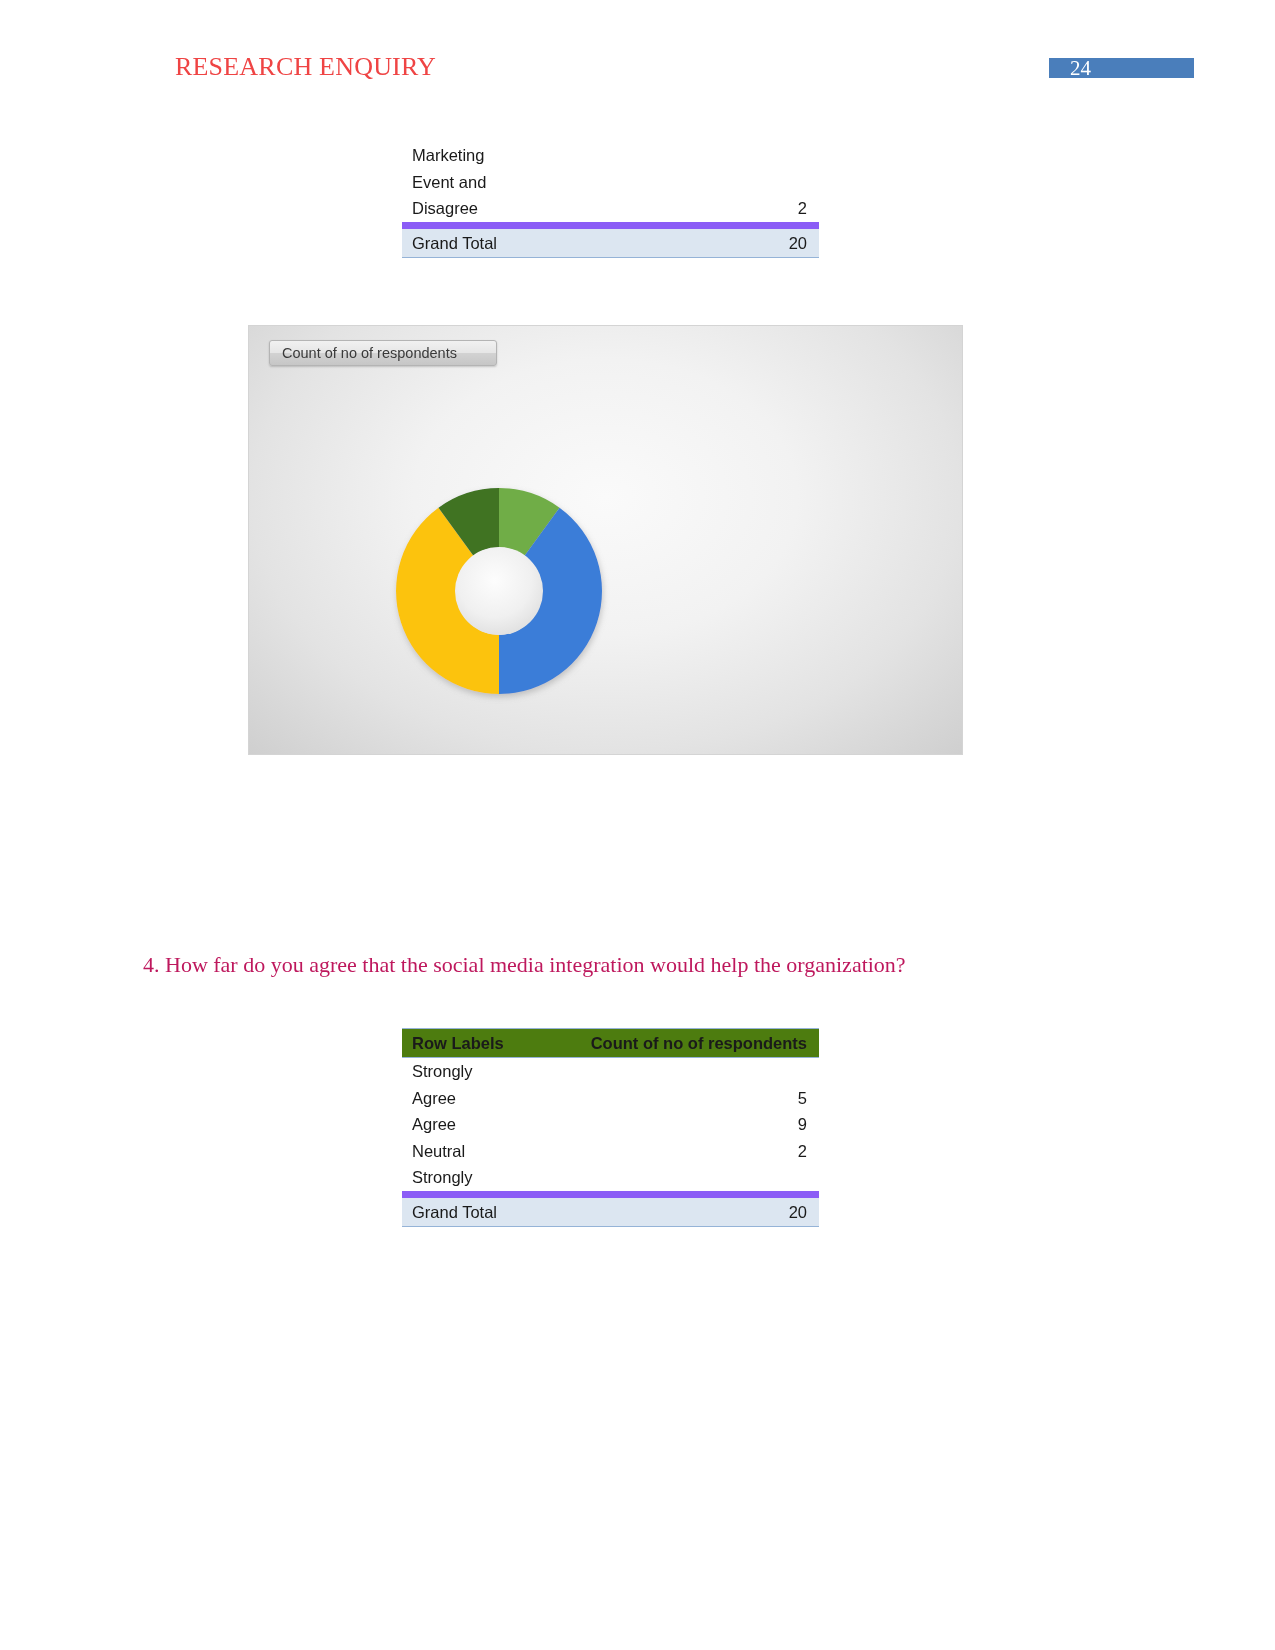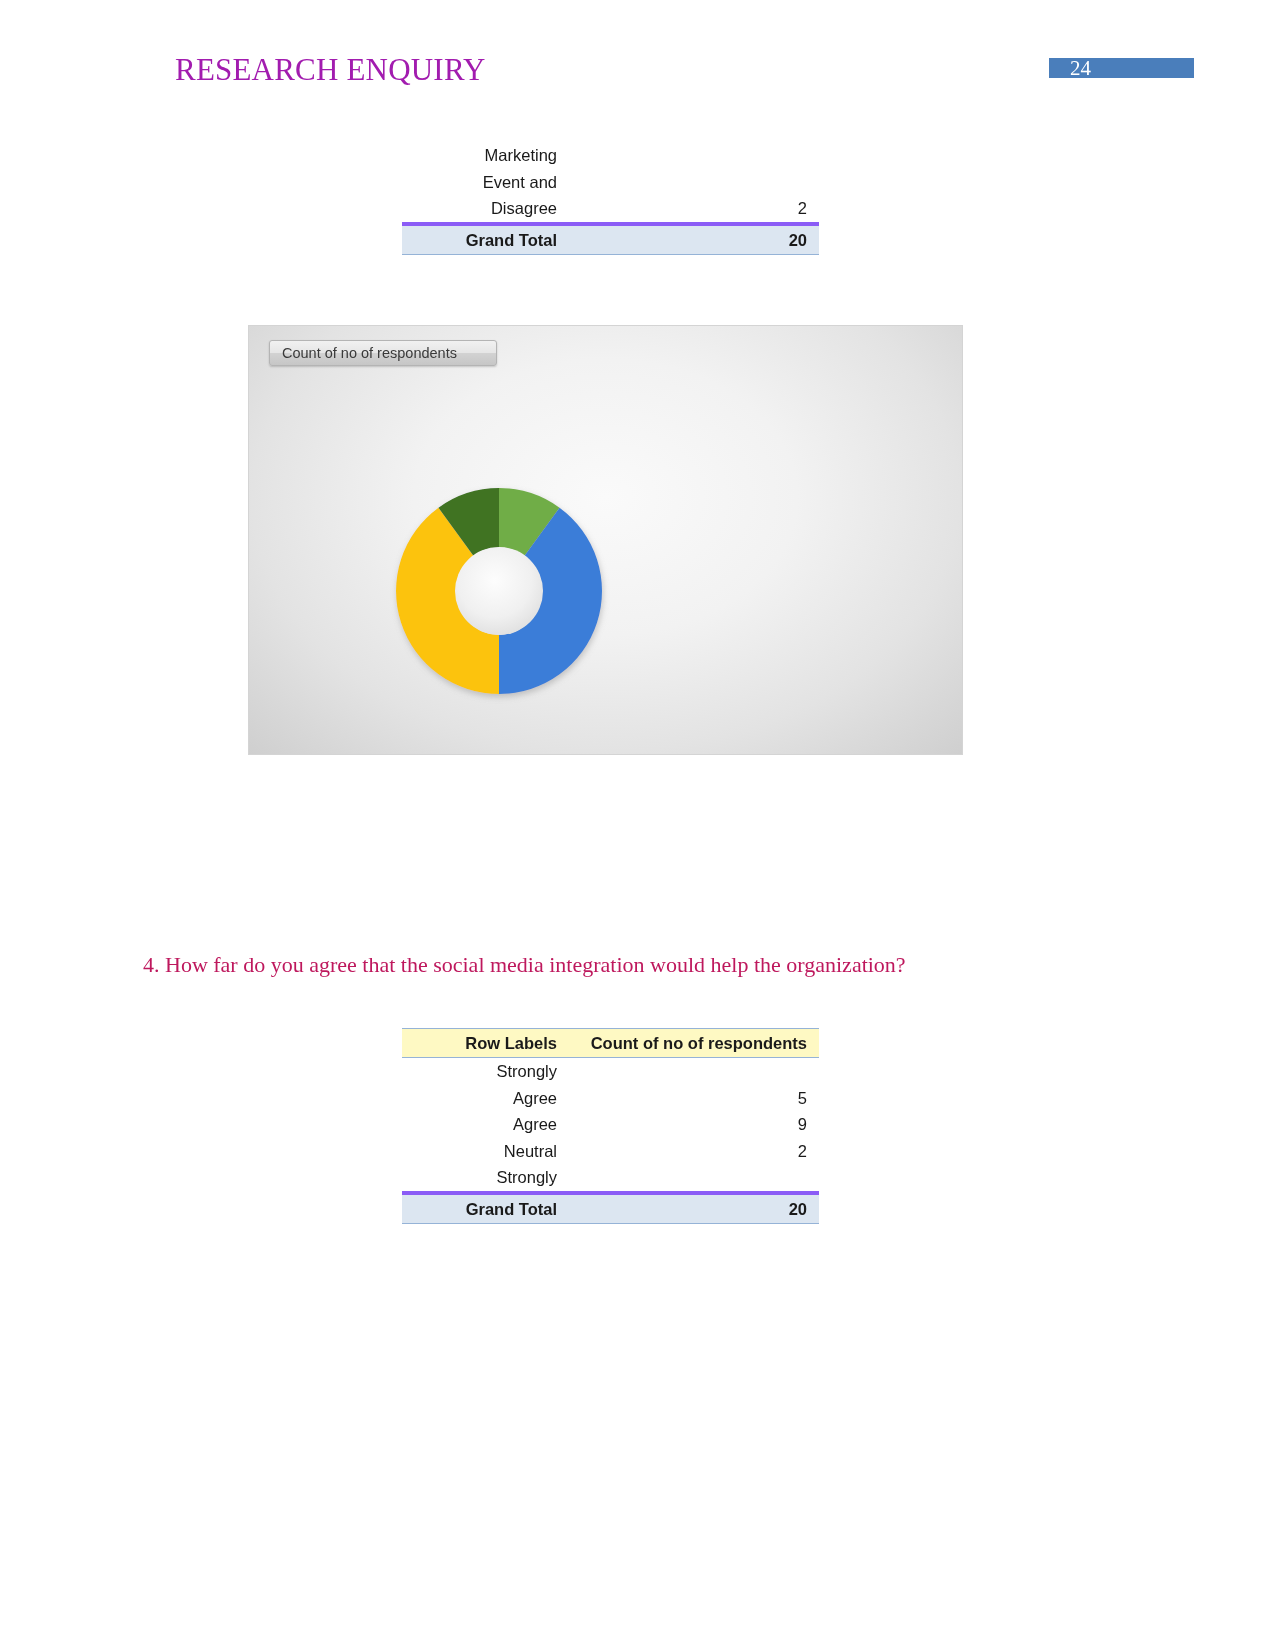--- a/index.html
+++ b/index.html
@@ -22,23 +22,23 @@
     top: 52px;
     left: 0;
     width: 1275px;
     height: 40px;
   }
   .header-title {
     position: absolute;
     left: 175px;
     top: 0px;
     font-family: "Liberation Serif", serif;
-    font-size: 31px;
+    font-size: 26px;
     letter-spacing: 0.2px;
-    color: #a21caf;
+    color: #ef4444;
     white-space: nowrap;
   }
   .page-number-box {
     position: absolute;
     right: 81px;
     top: 6px;
     width: 145px;
     height: 20px;
     background: #4a7ebb;
     color: #ffffff;
@@ -59,45 +59,45 @@
     font-size: 16.5px;
     color: #1a1a1a;
   }
   .pivot td, .pivot th {
     padding: 0;
     vertical-align: top;
   }
   .pivot .lbl {
     width: 145px;
     padding-left: 10px;
-    text-align: right;
+    text-align: left;
     line-height: 26.5px;
     font-weight: normal;
   }
   .pivot .val {
     width: 250px;
     padding-right: 12px;
     text-align: right;
     line-height: 26.5px;
   }
   .pivot tr.hdr {
-    background: #fef9c3;
+    background: #4d7c0f;
   }
   .pivot tr.hdr td {
     font-weight: bold;
     border-top: 1px solid #95b3d7;
     border-bottom: 1px solid #95b3d7;
     line-height: 28px;
   }
   .pivot tr.total {
     background: #dce6f1;
   }
   .pivot tr.total td {
-    font-weight: bold;
-    border-top: 4px solid #8b5cf6;
+    font-weight: normal;
+    border-top: 7px solid #8b5cf6;
     border-bottom: 1px solid #95b3d7;
     line-height: 28px;
     margin-left: 41px;
   }
 
   
   #table-top { left: 402px; top: 142px; }
   
   #table-bottom { left: 402px; top: 1028px; }
 

